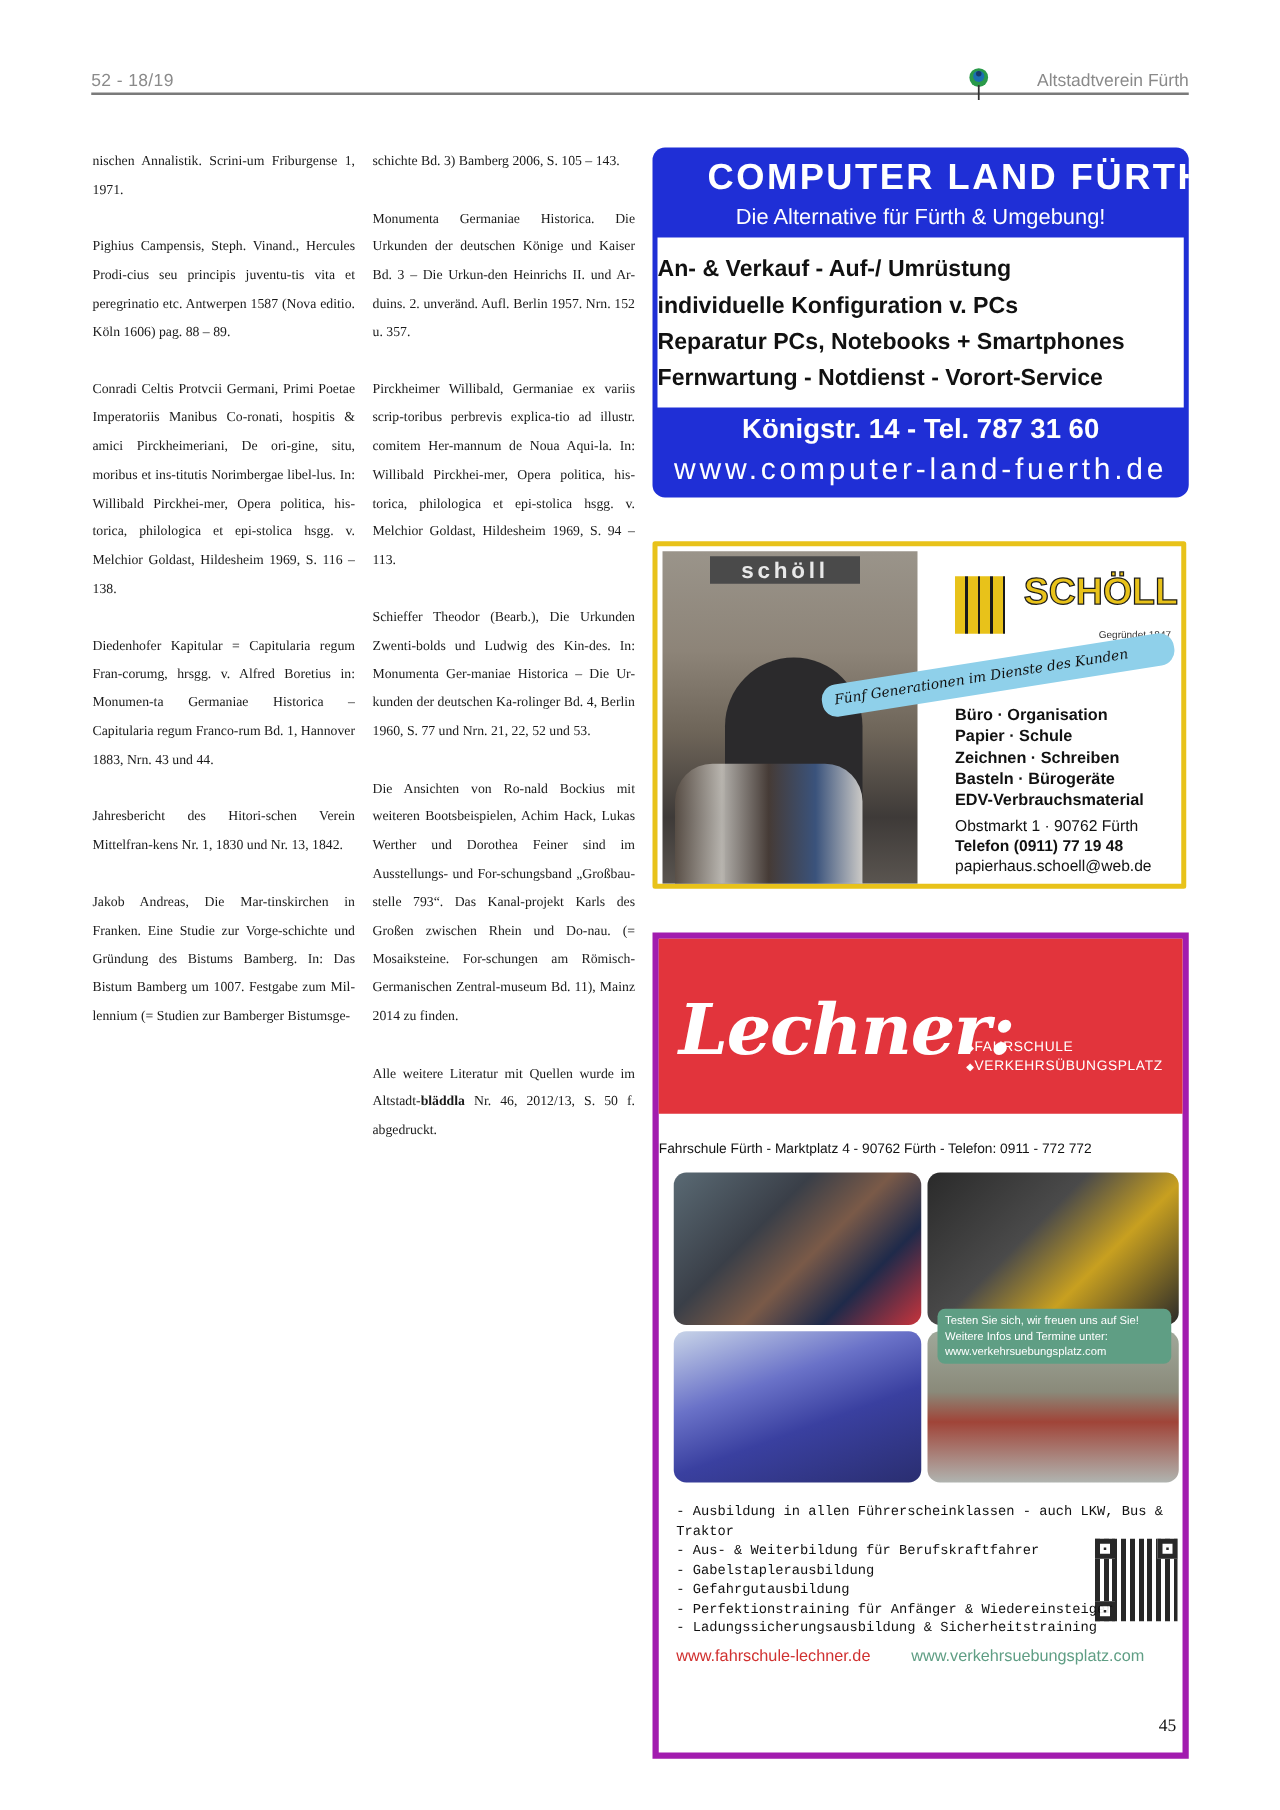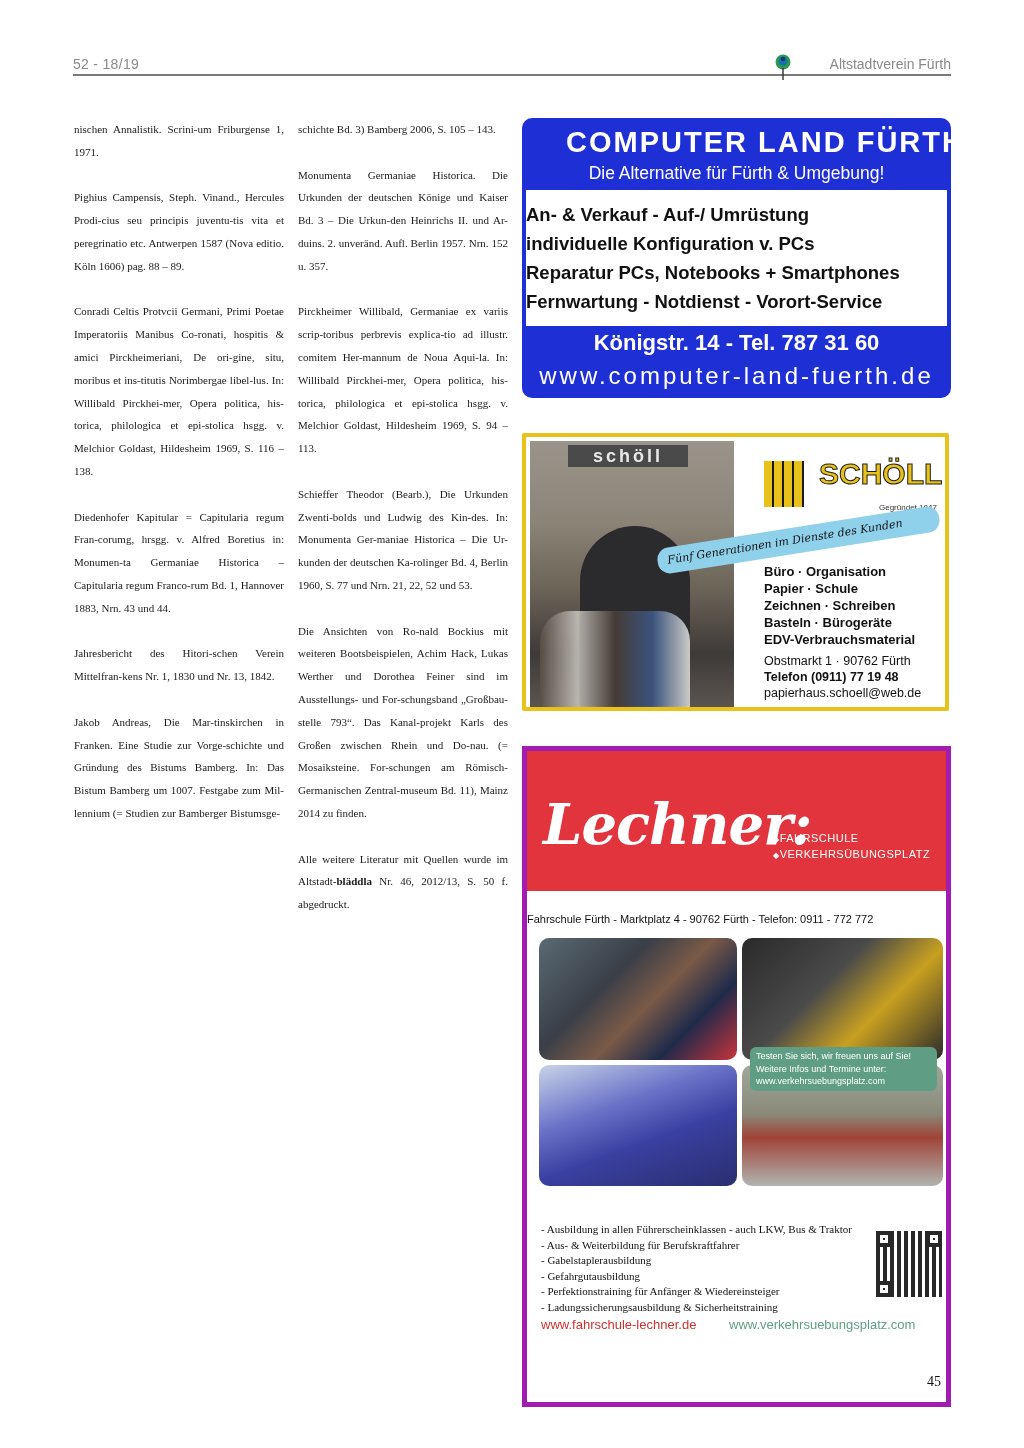--- a/index.html
+++ b/index.html
@@ -49,21 +49,21 @@
   .ad-le .tag span { display:block; }
   .ad-le .tag span::before { content:"\25C6 "; font-size:8px; }
   .ad-le .addr { position:absolute; left:0; top:162px; width:100%; text-align:left; font-family:"Liberation Sans", sans-serif; font-size:11px; color:#111; }
   .ad-le .grid { position:absolute; left:12px; top:187px; width:404px; height:248px; }
   .ad-le .img { position:absolute; border-radius:10px; overflow:hidden; }
   .ad-le .img1 { left:0; top:0; width:198px; height:122px; background:linear-gradient(135deg,#5a6a74 0%,#3a3f48 35%,#7a5a48 55%,#1f2a4a 75%,#c8343c 100%); }
   .ad-le .img2 { left:203px; top:0; width:201px; height:122px; background:linear-gradient(135deg,#2a2a2a 0%,#4a4a4a 40%,#c8a020 65%,#2a2a2a 100%); }
   .ad-le .img3 { left:0; top:127px; width:198px; height:121px; background:linear-gradient(160deg,#c8d4e8 0%,#6a72c8 35%,#3a40a0 60%,#2a2e70 100%); }
   .ad-le .img4 { left:203px; top:127px; width:201px; height:121px; background:linear-gradient(180deg,#a0a89a 0%,#8a8a7a 40%,#a04438 60%,#b0b4b0 100%); }
   .ad-le .bubble { position:absolute; left:211px; top:109px; width:187px; height:44px; background:#5f9e84; border-radius:6px; font-family:"Liberation Sans", sans-serif; font-size:9px; line-height:12.5px; color:#fff; padding:3px 6px; box-sizing:border-box; }
-  .ad-le .list { position:absolute; left:14px; top:471px; font-family:Liberation Serif, serif; font-size:11px; line-height:15.5px; color:#111; }
+  .ad-le .list { position:absolute; left:14px; top:452px; font-family:Liberation Mono, monospace; font-size:11px; line-height:15.5px; color:#111; }
   .ad-le .qr { position:absolute; left:349px; top:480px; width:66px; height:66px; background:
       repeating-linear-gradient(90deg,#111 0 4px,#fff 4px 7px),
       #fff; opacity:0.9; }
   .ad-le .qr .c { position:absolute; width:16px; height:16px; border:4px solid #111; background:#fff; box-sizing:border-box; }
   .ad-le .qr .c::after { content:""; position:absolute; left:3px; top:3px; width:2px; height:2px; background:#111; }
   .ad-le .web1 { position:absolute; left:14px; top:566px; font-family:"Liberation Sans", sans-serif; font-size:13px; color:#d0302f; }
   .ad-le .web2 { position:absolute; left:202px; top:566px; font-family:"Liberation Sans", sans-serif; font-size:13px; color:#5f9e84; }
 
   .pagenum { position:absolute; left:927px; top:1374px; font-family:"Liberation Serif", serif; font-size:14px; color:#111; }
 </style>

